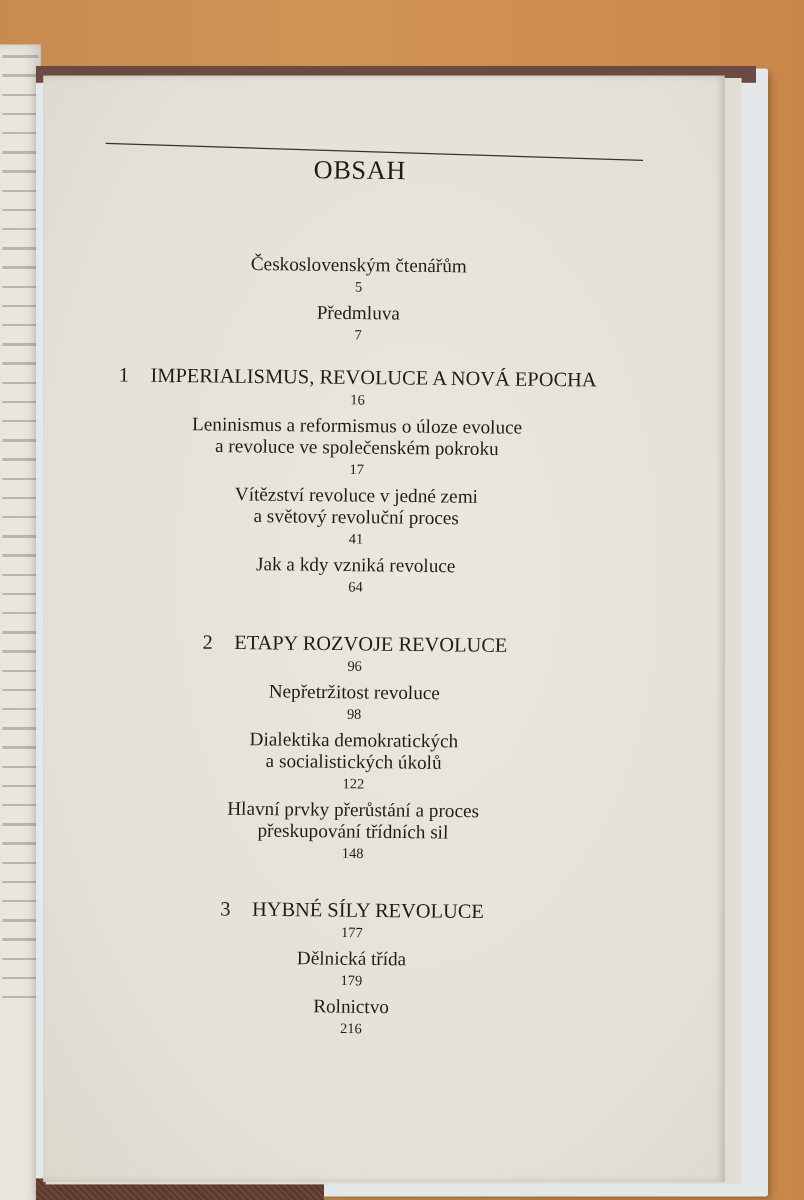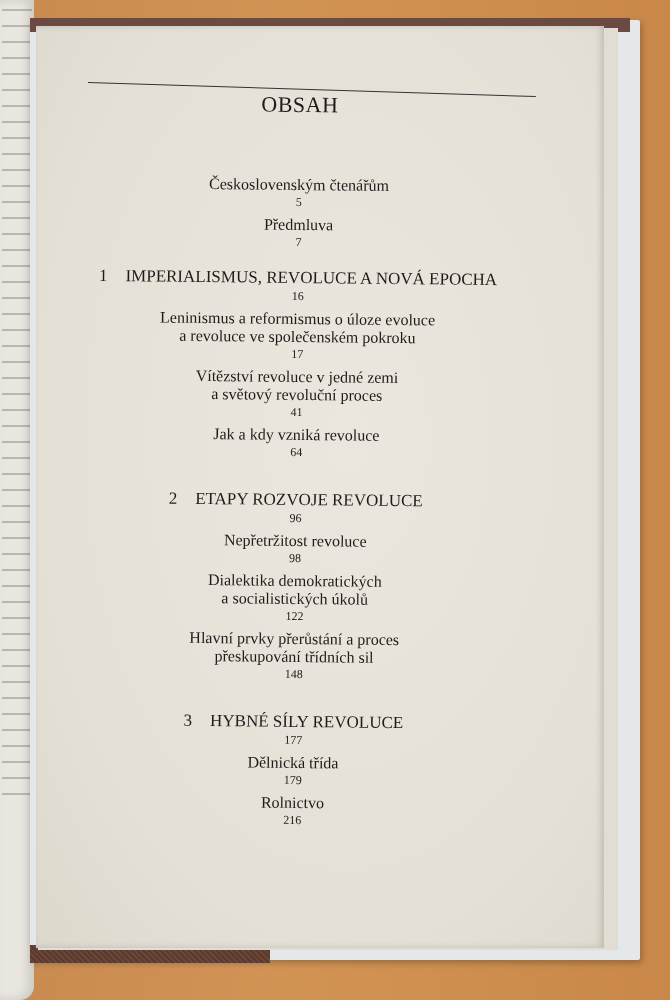--- a/index.html
+++ b/index.html
@@ -1,21 +1,21 @@
 <!DOCTYPE html>
 <html><head>
   <meta charset="utf-8">
   <style>
     html, body { margin:0; padding:0; }
     body {
       width:670px; height:1000px; overflow:hidden; position:relative;
       background: linear-gradient(90deg, #c88a4e 0%, #d29455 40%, #c9884a 100%);
       font-family: "Liberation Serif", "DejaVu Serif", serif;
     }
-    .scene { position:absolute; inset:0; }
+    .scene { position:absolute; inset:0;margin-top:37px; }
     .left-page {
       position:absolute; left:0; top:0; width:34px; height:1000px;
       background:#e9e6df; border-radius:0 0 14px 0;
       box-shadow: inset -6px 0 10px rgba(0,0,0,0.12);
       overflow:hidden;
     }
     .left-page .lines { position:absolute; left:2px; top:0; width:30px; height:800px;
       background: repeating-linear-gradient(180deg, transparent 0 9px, rgba(40,40,40,0.45) 9px 11px, transparent 11px 16px);
       opacity:0.55; }
     .cover-back {

